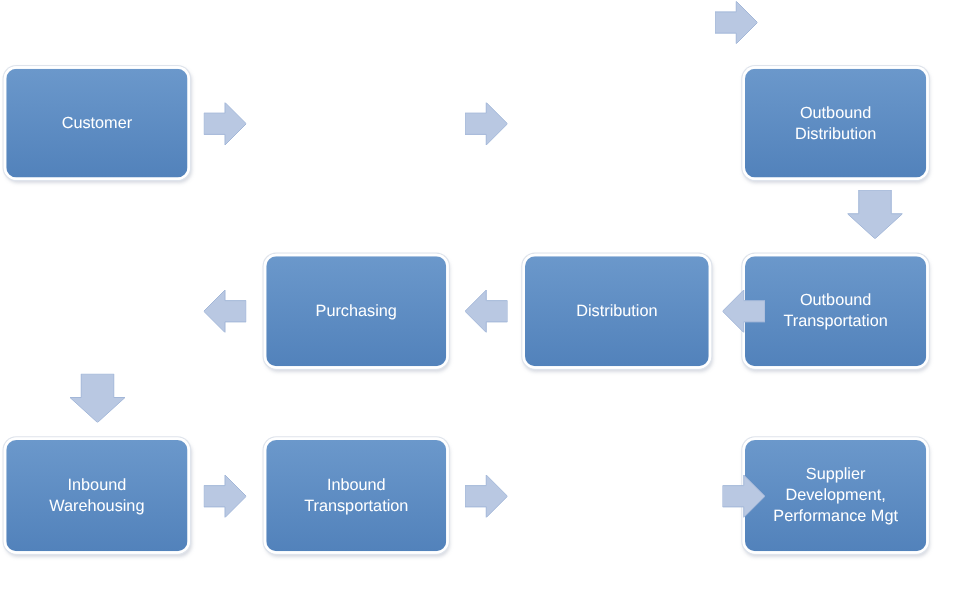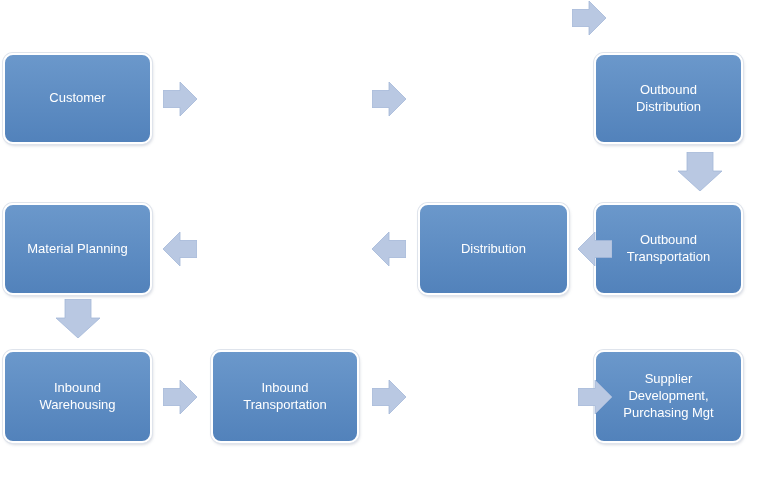--- a/index.html
+++ b/index.html
@@ -50,32 +50,32 @@
 </style>
 </head>
 <body>
 
 <div class="stage">
 
   <div class="node r1 c1">Customer</div>
   <div class="node r1 c4">Outbound
 Distribution</div>
 
-  <div class="node r2 c1">Material Planning</div>
+  <div class="node r2 c2">Purchasing</div>
   <div class="node r2 c3">Distribution</div>
   <div class="node r2 c4">Outbound
 Transportation</div>
 
   <div class="node r3 c1">Inbound
 Warehousing</div>
   <div class="node r3 c2">Inbound
 Transportation</div>
   <div class="node r3 c4">Supplier
 Development,
-Purchasing Mgt</div>
+Performance Mgt</div>
 
   <div class="connector" style="left:572px; top:1px;">
     <svg width="34" height="34" viewBox="0 0 34 34">
       <polygon points="0,8.5 17,8.5 17,0 34,17 17,34 17,25.5 0,25.5" fill="var(--arrow-fill,#b9c8e2)" stroke="var(--arrow-edge,#a3b7d8)" stroke-width="0.8"></polygon>
     </svg>
   </div>
 
   <div class="connector" style="left:163px; top:82px;">
     <svg width="34" height="34" viewBox="0 0 34 34">
       <polygon points="0,8.5 17,8.5 17,0 34,17 17,34 17,25.5 0,25.5" fill="var(--arrow-fill,#b9c8e2)" stroke="var(--arrow-edge,#a3b7d8)" stroke-width="0.8"></polygon>

